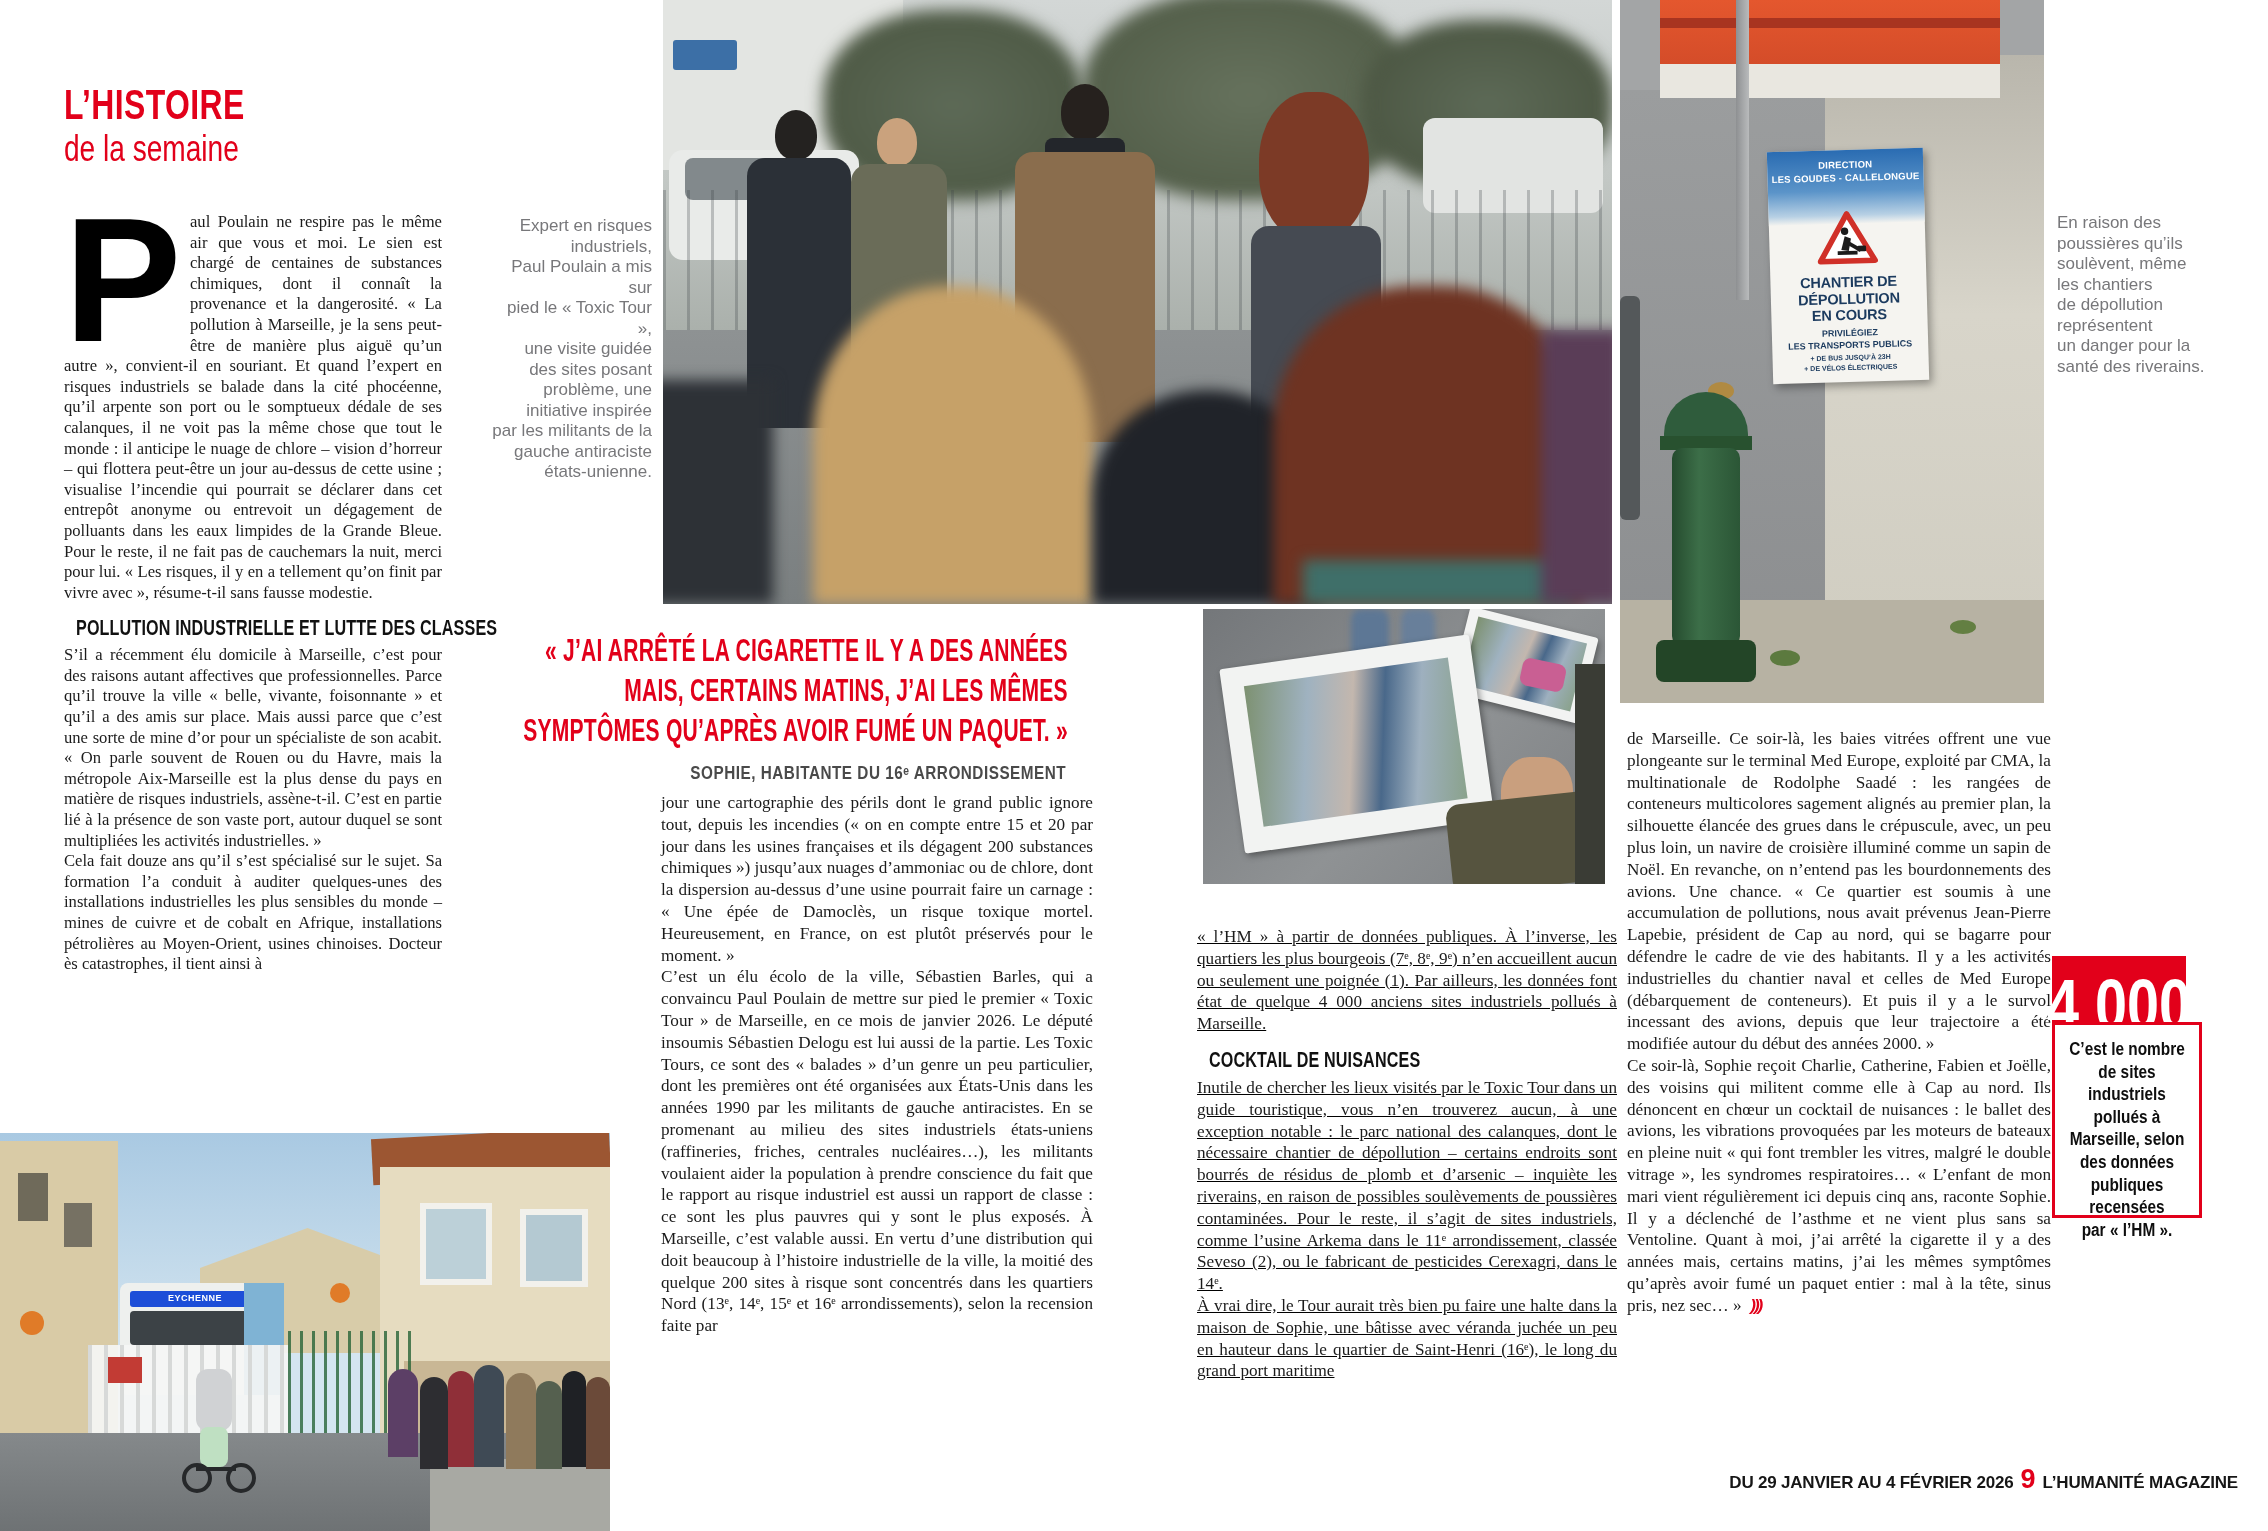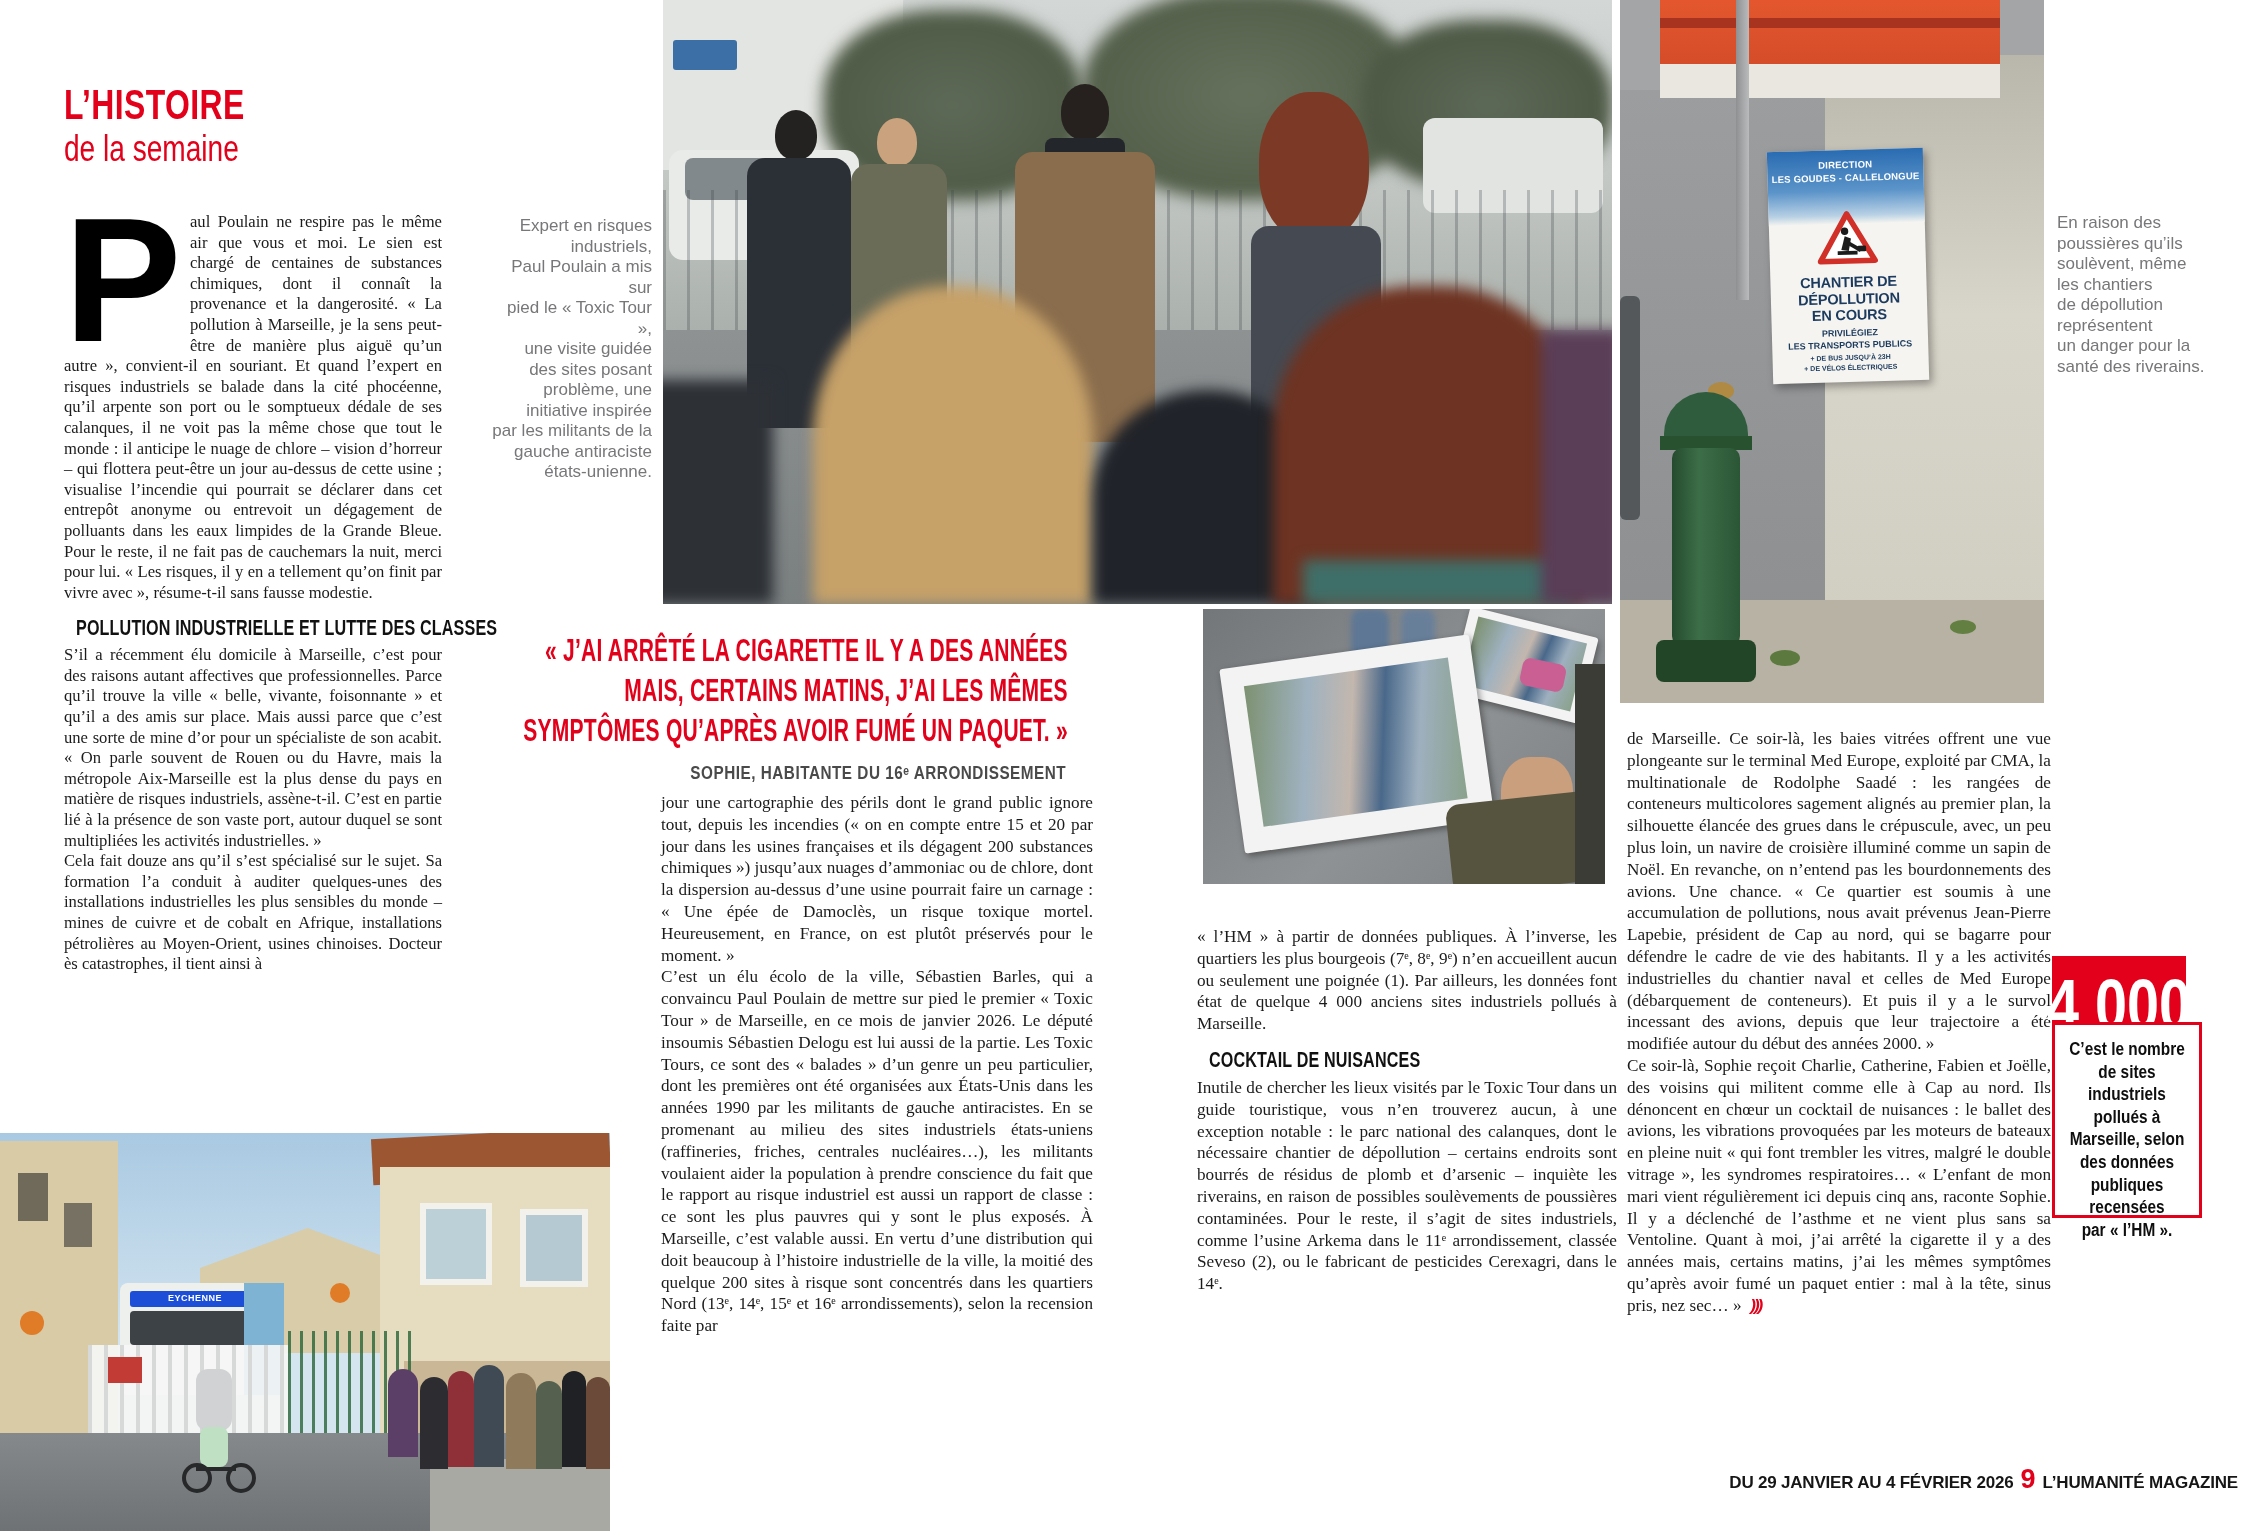--- a/index.html
+++ b/index.html
@@ -7,21 +7,21 @@
   #canvas{position:relative;width:2268px;height:1531px;background:#fff;overflow:hidden;
           font-family:"Liberation Sans",sans-serif;}
   .abs{position:absolute;}
 
   
   .serifp{font-family:"Liberation Serif",serif;font-size:17.2px;line-height:21.8px;
           text-align:justify;color:var(--ink);margin:0;hyphens:auto;}
   .col1 .serifp{font-size:16.6px;line-height:20.6px;}
   .col1{left:64px;top:212px;width:378px;}
   .col3{left:661px;top:792px;width:432px;}
-  .col4{left:1197px;top:926px;width:420px;}
+  .col4{left:1197px;top:926px;width:420px;text-decoration:underline;}
   .col5{left:1627px;top:728px;width:424px;}
   .dropcap{float:left;width:126px;height:142px;font:700 176px/136px "Liberation Sans",sans-serif;
            color:#000;letter-spacing:-4px;}
   .colhead{margin:13px 12px 5px;}
   .colhead > span{display:inline-block;width:max-content;font:700 21.5px/24px "Liberation Sans",sans-serif;
            color:#111;transform:scaleX(.75);transform-origin:0 50%;letter-spacing:.2px;}
   .kicker{left:64px;top:84px;}
   .kick1{display:block;width:max-content;font:700 42px/42px "Liberation Sans",sans-serif;
          color:var(--red);transform:scaleX(.76);transform-origin:0 0;letter-spacing:.5px;}
   .kick2{display:block;width:max-content;font:400 36px/40px "Liberation Sans",sans-serif;
@@ -260,20 +260,21 @@
 
   <div class="abs col3 body-col">
     <p class="serifp">jour une cartographie des périls dont le grand public ignore tout, depuis les incendies (« on en compte entre 15 et 20 par jour dans les usines françaises et ils dégagent 200 substances chimiques ») jusqu’aux nuages d’ammoniac ou de chlore, dont la dispersion au-dessus d’une usine pourrait faire un carnage : « Une épée de Damoclès, un risque toxique mortel. Heureusement, en France, on est plutôt préservés pour le moment. »</p>
     <p class="serifp">C’est un élu écolo de la ville, Sébastien Barles, qui a convaincu Paul Poulain de mettre sur pied le premier « Toxic Tour » de Marseille, en ce mois de janvier 2026. Le député insoumis Sébastien Delogu est lui aussi de la partie. Les Toxic Tours, ce sont des « balades » d’un genre un peu particulier, dont les premières ont été organisées aux États-Unis dans les années 1990 par les militants de gauche antiracistes. En se promenant au milieu des sites industriels états-uniens (raffineries, friches, centrales nucléaires…), les militants voulaient aider la population à prendre conscience du fait que le rapport au risque industriel est aussi un rapport de classe : ce sont les plus pauvres qui y sont le plus exposés. À Marseille, c’est valable aussi. En vertu d’une distribution qui doit beaucoup à l’histoire industrielle de la ville, la moitié des quelque 200 sites à risque sont concentrés dans les quartiers Nord (13ᵉ, 14ᵉ, 15ᵉ et 16ᵉ arrondissements), selon la recension faite par</p>
   </div>
 
   <div class="abs col4 body-col">
     <p class="serifp">« l’HM » à partir de données publiques. À l’inverse, les quartiers les plus bourgeois (7ᵉ, 8ᵉ, 9ᵉ) n’en accueillent aucun ou seulement une poignée (1). Par ailleurs, les données font état de quelque 4 000 anciens sites industriels pollués à Marseille.</p>
     <h3 class="colhead"><span>COCKTAIL DE NUISANCES</span></h3>
     <p class="serifp">Inutile de chercher les lieux visités par le Toxic Tour dans un guide touristique, vous n’en trouverez aucun, à une exception notable : le parc national des calanques, dont le nécessaire chantier de dépollution – certains endroits sont bourrés de résidus de plomb et d’arsenic – inquiète les riverains, en raison de possibles soulèvements de poussières contaminées. Pour le reste, il s’agit de sites industriels, comme l’usine Arkema dans le 11ᵉ arrondissement, classée Seveso (2), ou le fabricant de pesticides Cerexagri, dans le 14ᵉ.</p>
+    <p class="serifp">À vrai dire, le Tour aurait très bien pu faire une halte dans la maison de Sophie, une bâtisse avec véranda juchée un peu en hauteur dans le quartier de Saint-Henri (16ᵉ), le long du grand port maritime</p>
   </div>
 
   <div class="abs col5 body-col">
     <p class="serifp">de Marseille. Ce soir-là, les baies vitrées offrent une vue plongeante sur le terminal Med Europe, exploité par CMA, la multinationale de Rodolphe Saadé : les rangées de conteneurs multicolores sagement alignés au premier plan, la silhouette élancée des grues dans le crépuscule, avec, un peu plus loin, un navire de croisière illuminé comme un sapin de Noël. En revanche, on n’entend pas les bourdonnements des avions. Une chance. « Ce quartier est soumis à une accumulation de pollutions, nous avait prévenus Jean-Pierre Lapebie, président de Cap au nord, qui se bagarre pour défendre le cadre de vie des habitants. Il y a les activités industrielles du chantier naval et celles de Med Europe (débarquement de conteneurs). Et puis il y a le survol incessant des avions, depuis que leur trajectoire a été modifiée autour du début des années 2000. »</p>
     <p class="serifp"><span>Ce soir-là, Sophie reçoit Charlie, Catherine, Fabien et Joëlle, des voisins qui militent comme elle à Cap au nord. Ils dénoncent en chœur un cocktail de nuisances : le ballet des avions, les vibrations provoquées par les moteurs de bateaux en pleine nuit « qui font trembler les vitres, malgré le double vitrage », les syndromes respiratoires… « L’enfant de mon mari vient régulièrement ici depuis cinq ans, raconte Sophie. Il y a déclenché de l’asthme et ne vient plus sans sa Ventoline. Quant à moi, j’ai arrêté la cigarette il y a des années mais, certains matins, j’ai les mêmes symptômes qu’après avoir fumé un paquet entier : mal à la tête, sinus pris, nez sec… »</span>&nbsp;&nbsp;<span class="cont">)))</span></p>
   </div>
 
   <div class="abs graycap margincap">En raison des
 poussières qu’ils
 soulèvent, même

